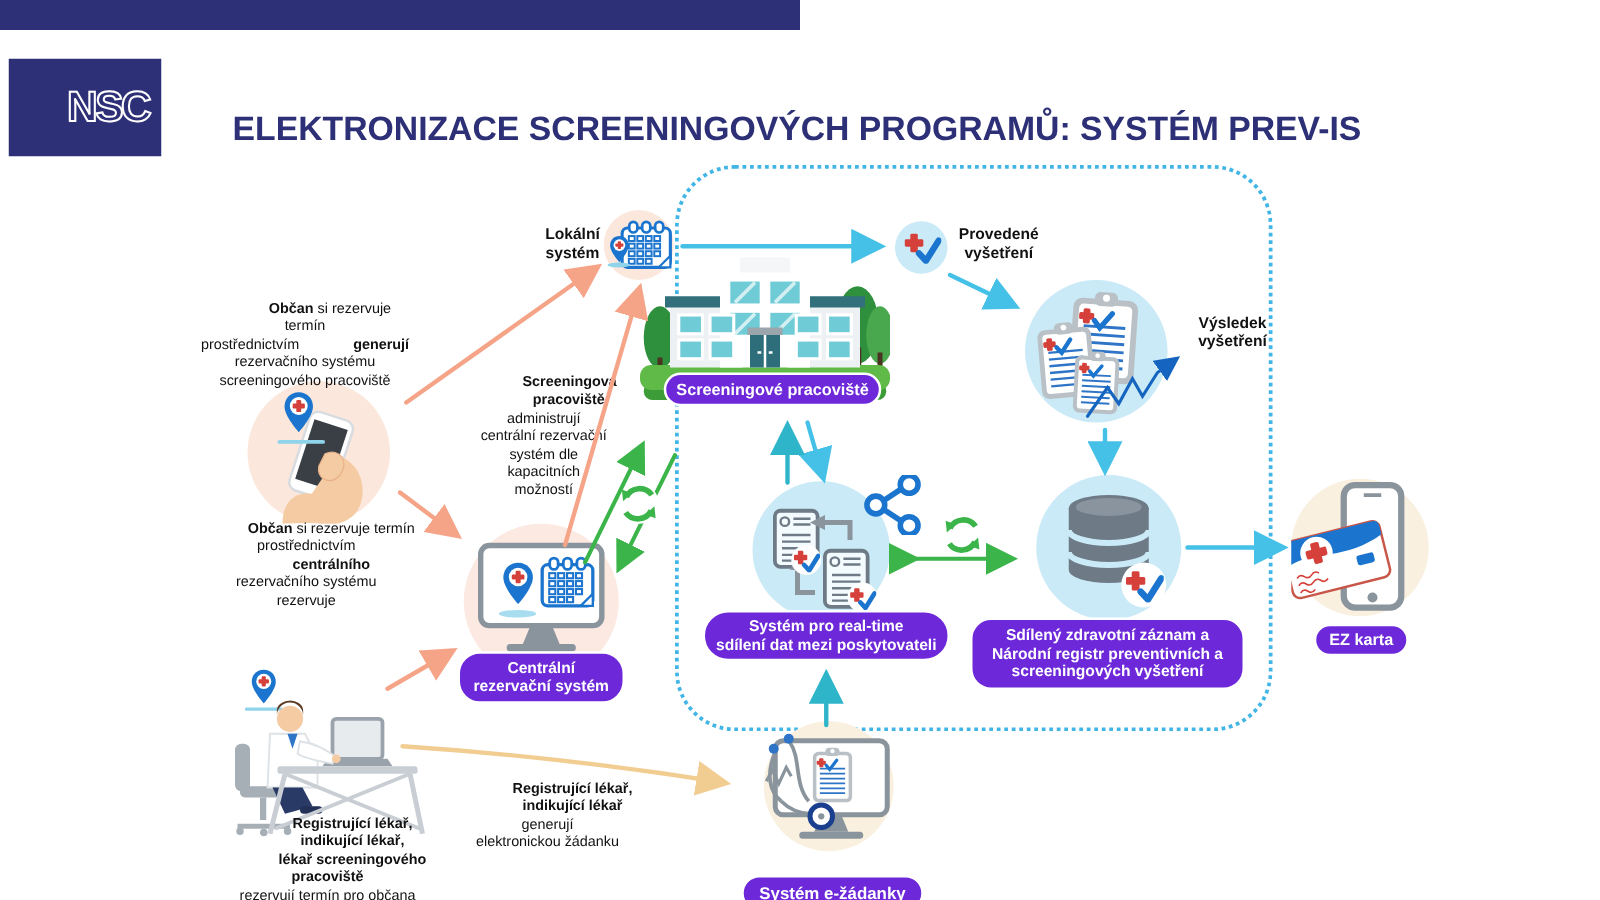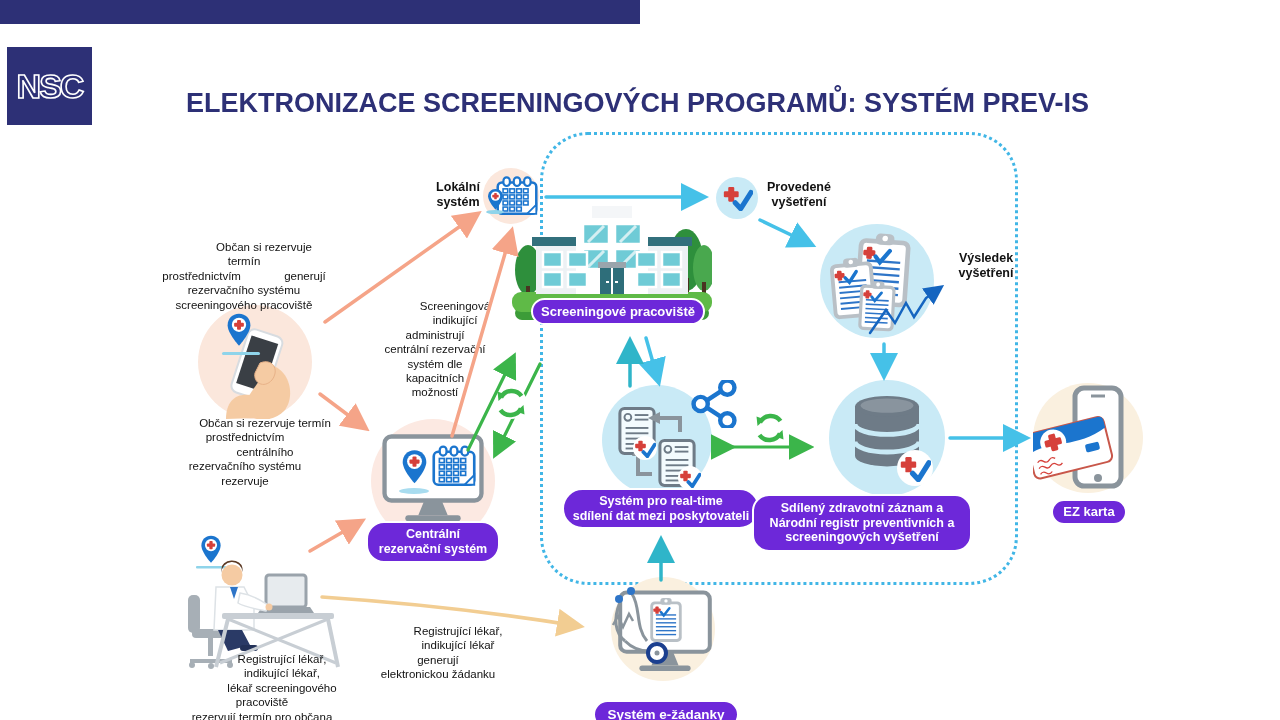--- a/index.html
+++ b/index.html
@@ -1,38 +1,38 @@
 <!DOCTYPE html>
 <html><head>
 <meta charset="utf-8">
 <style>
   html,body{margin:0;padding:0;background:#e9e9e9;}
   #slide{position:relative;width:1280px;height:720px;background:#ffffff;overflow:hidden;
          font-family:"Liberation Sans",sans-serif;color:#1a1a1a;}
   .abs{position:absolute;}
   
   .topbar{left:0;top:0;width:640px;height:24px;background:#2D3076;}
-  .logo{left:7px;top:47px;width:85px;height:78px;background:#2D3076;display:flex;align-items:center;justify-content:center;}
+  .logo{left:7px;top:47px;width:85px;height:78px;background:#2D3076;display:flex;align-items:center;justify-content:center;padding-left:37px;}
   .logo span{font-size:34px;font-weight:bold;letter-spacing:-2px;color:#2D3076;
              -webkit-text-stroke:1.6px #ffffff;text-stroke:1.6px #ffffff;
              text-shadow:0 0 1px #fff;}
   .title{left:170px;top:72px;margin:16px;font-size:27px;font-weight:bold;color:#2D3076;white-space:nowrap;}
   
   .dashed-box{left:540px;top:132px;width:472px;height:447px;border:3px dotted #41B6E6;border-radius:48px;background:transparent;}
   
   .circ{border-radius:50%;}
   .c-blue{background:#C9EAF6;} .c-peach{background:#FBE7DC;} .c-cream{background:#FAF0DF;} .c-pink{background:#FCE9E2;}
   
   .pill{background:#6d28d9;color:#ffffff;font-weight:bold;text-align:center;
         display:flex;align-items:center;justify-content:center;line-height:1.18;
         border:2px solid #ffffff;box-sizing:border-box;}
   
   .blabel{font-weight:bold;font-size:12.5px;line-height:1.18;text-align:center;color:#111;}
   .note{font-size:11.5px;line-height:1.25;text-align:center;color:#111;}
-  .note .b{font-weight:normal;margin-left:40px;}
+  .note .b{font-weight:bold;margin-left:40px;}
   svg{display:block;}
   .overlay{pointer-events:none;}
 </style>
 </head>
 <body>
 
 <svg width="0" height="0" style="position:absolute" aria-hidden="true">
   <defs>
     <symbol id="pin" viewBox="0 0 40 52">
       <path d="M20 1 C9.5 1 2.5 9 2.5 18.5 C2.5 31 20 50 20 50 C20 50 37.5 31 37.5 18.5 C37.5 9 30.5 1 20 1 Z" fill="#1B75CE"></path>
@@ -244,21 +244,21 @@
       <div>Systém pro real-time<br>sdílení dat mezi poskytovateli</div>
     </div>
 
   <div class="abs circ c-blue" style="left:829px;top:380px;width:116px;height:116px;">
     <svg viewBox="0 0 116 116" width="116" height="116">
       <use href="#db" x="17" y="12" width="82" height="80"></use>
       <circle cx="86" cy="88" r="18" fill="#fff"></circle>
       <use href="#crosscheck" x="70" y="76" width="32" height="26"></use>
     </svg>
   </div>
-  <div class="abs pill" style="left:752px;top:494px;width:220px;height:58px;border-radius:17px;font-size:12.5px;align-items:center;">
+  <div class="abs pill" style="left:776px;top:494px;width:220px;height:58px;border-radius:17px;font-size:12.5px;align-items:center;">
       <div>Sdílený zdravotní záznam a<br>Národní registr preventivních a<br>screeningových vyšetření</div>
     </div>
 
   <div class="abs circ c-cream" style="left:1033px;top:383px;width:110px;height:110px;">
     <svg viewBox="0 0 110 110" width="110" height="110">
       <rect x="42" y="5" width="46" height="98" rx="9" fill="#fff" stroke="#8A949C" stroke-width="5"></rect>
       <line x1="58" y1="13" x2="72" y2="13" stroke="#8A949C" stroke-width="3"></line>
       <circle cx="65" cy="95" r="4" fill="#8A949C"></circle>
       <g transform="rotate(-14 35 65)">
         <rect x="-4" y="42" width="80" height="46" rx="6" fill="#fff" stroke="#C8574A" stroke-width="2"></rect>
@@ -333,21 +333,21 @@
   </svg>
 
   <div class="abs note" style="left:160px;top:240px;width:168px;">
       <div><span class="b">Občan</span><span> si rezervuje termín</span></div>
       <div><span>prostřednictvím </span><span class="b">generují</span></div>
       <div><span>rezervačního systému</span></div>
       <div><span>screeningového pracoviště</span></div>
     </div>
   <div class="abs note" style="left:378px;top:299px;width:114px;">
       <div><span class="b">Screeningová</span></div>
-      <div><span class="b">indikující</span></div>
+      <div><span class="b">pracoviště</span></div>
       <div><span>administrují</span></div>
       <div><span>centrální rezervační</span></div>
       <div><span>systém dle</span></div>
       <div><span>kapacitních</span></div>
       <div><span>možností</span></div>
     </div>
   <div class="abs note" style="left:156px;top:416px;width:178px;">
       <div><span class="b">Občan</span><span> si rezervuje termín</span></div>
       <div><span>prostřednictvím </span><span class="b">centrálního</span></div>
       <div><span>rezervačního systému</span></div>

